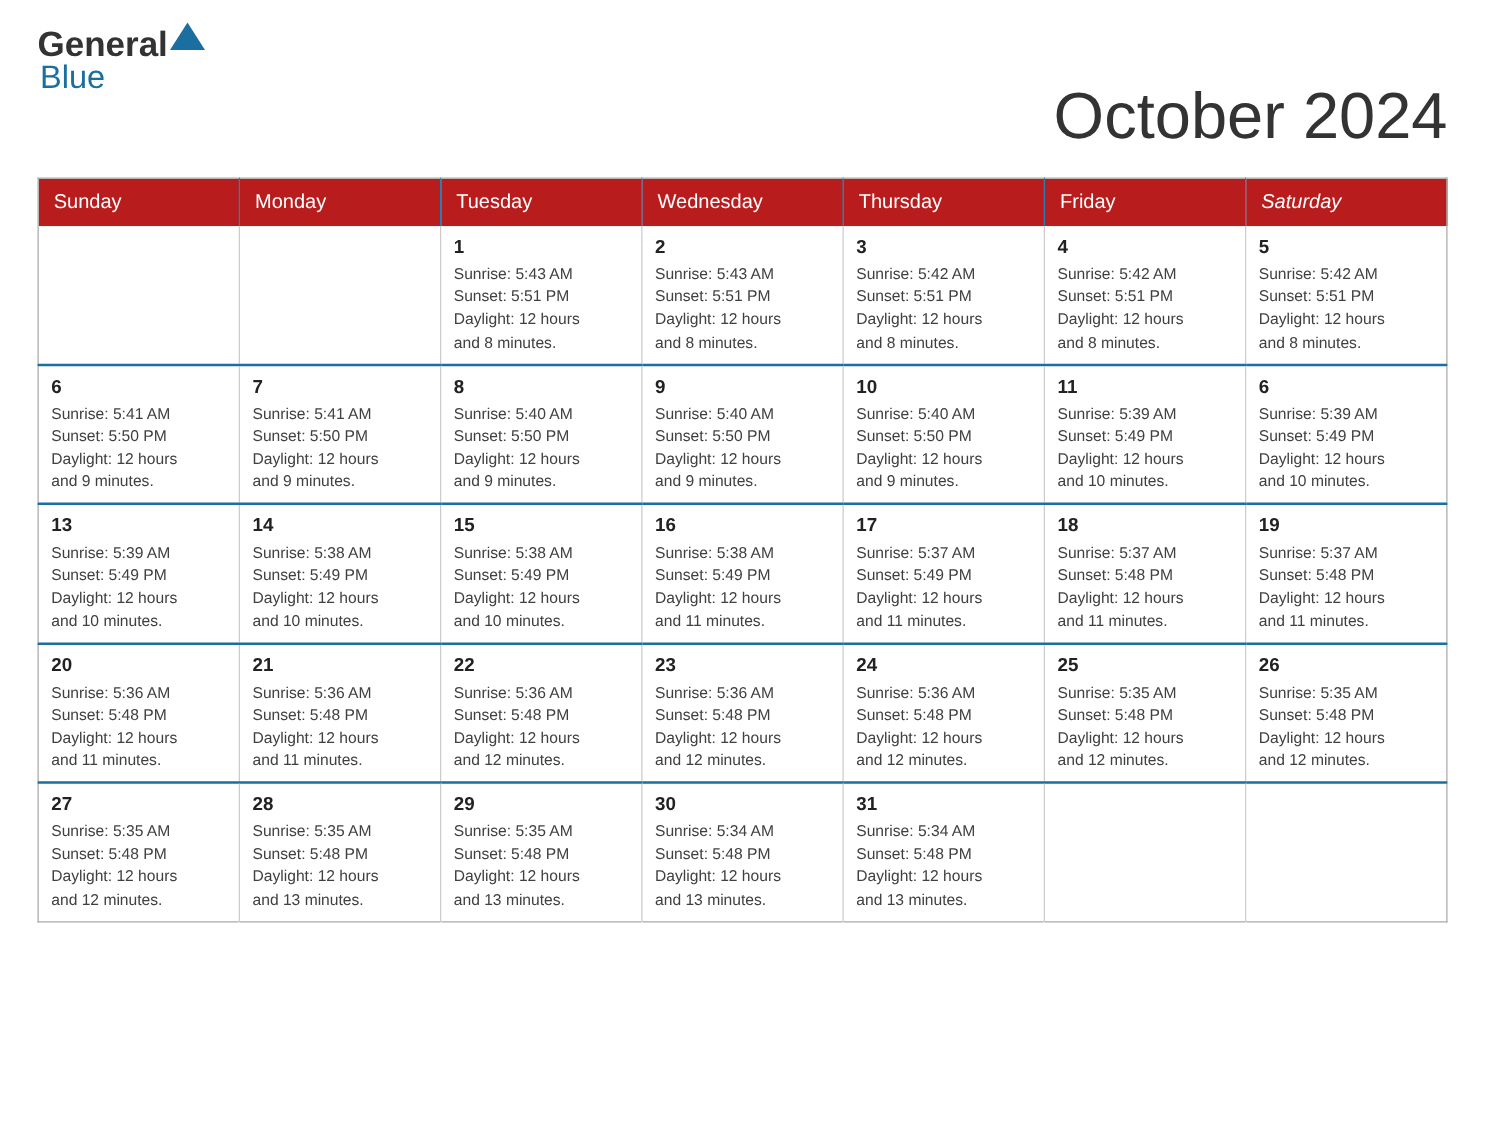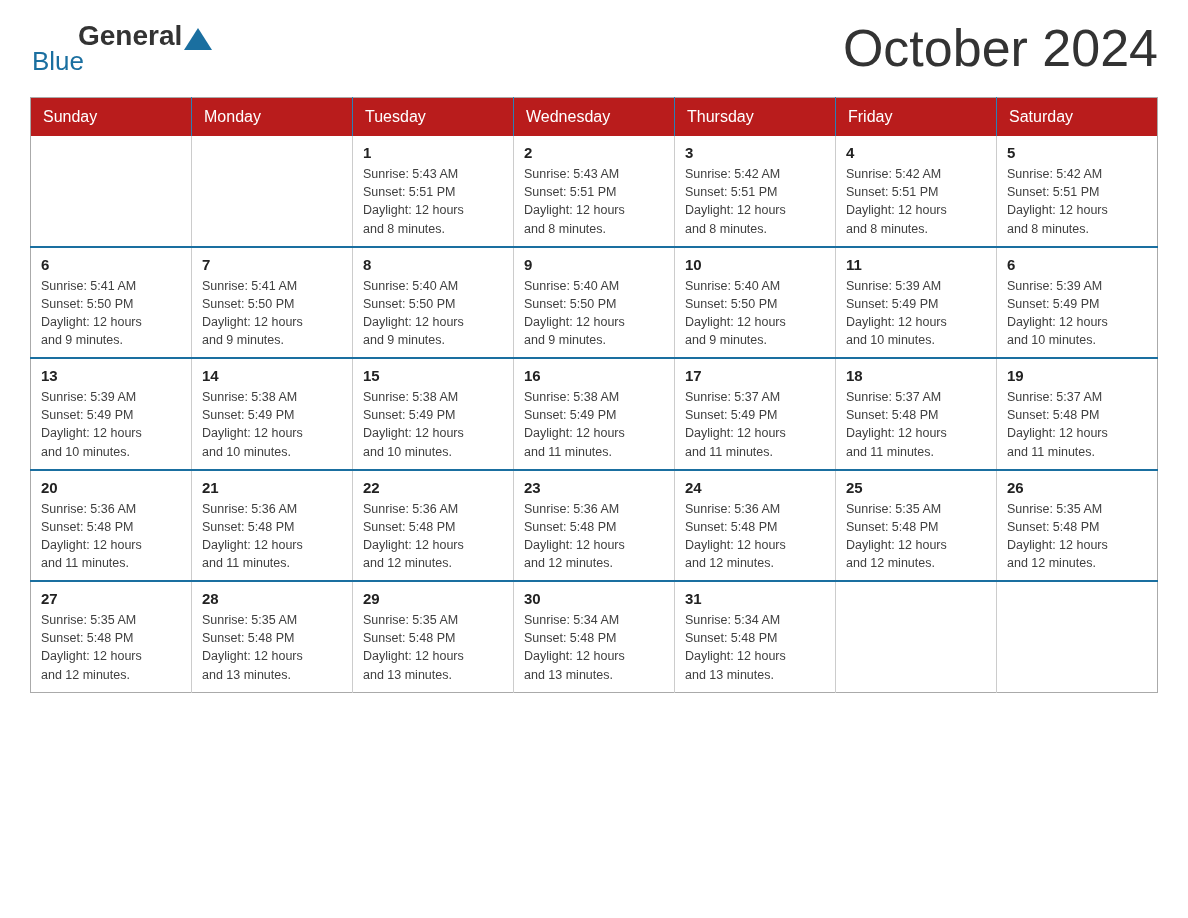--- a/index.html
+++ b/index.html
@@ -34,20 +34,21 @@
       top: -2px;
     }
     .title-section {
       text-align: right;
     }
     .month-title {
       font-size: 52px;
       font-weight: normal;
       color: #333;
       line-height: 1.1;
+      margin-top: 45px;
     }
     .location-title {
       font-size: 22px;
       color: #555;
       margin-top: 4px;
     }
     .calendar-table {
       width: 100%;
       border-collapse: collapse;
       border: 1px solid #aaa;
@@ -56,20 +57,21 @@
       background-color: #b91c1c;
       color: #fff;
       font-size: 16px;
       font-weight: normal;
       padding: 10px 12px;
       text-align: left;
       border-right: 1px solid #2a80b5;
     }
     .calendar-table thead tr th:last-child {
       border-right: none;
+      font-style: italic;
     }
     .calendar-table tbody tr td {
       vertical-align: top;
       padding: 8px 10px;
       border-right: 1px solid #ccc;
       border-bottom: 2px solid #1a6fa0;
       width: calc(100% / 7);
       min-height: 90px;
       font-size: 13px;
       color: #333;
@@ -96,22 +98,21 @@
     }
     .empty-cell {
       background: #f9f9f9;
     }
     .logo-wrapper {
       display: flex;
       flex-direction: column;
     }
     .logo-line1 {
       display: flex;
-      align-items: flex-end;
-      margin-left: 48px;
+      align-items: flex-start;
     }
     .logo-line2 {
       font-size: 26px;
       font-weight: normal;
       color: #1a6fa0;
       margin-top: -6px;
       margin-left: 2px;
     }
   </style>
 </head>

